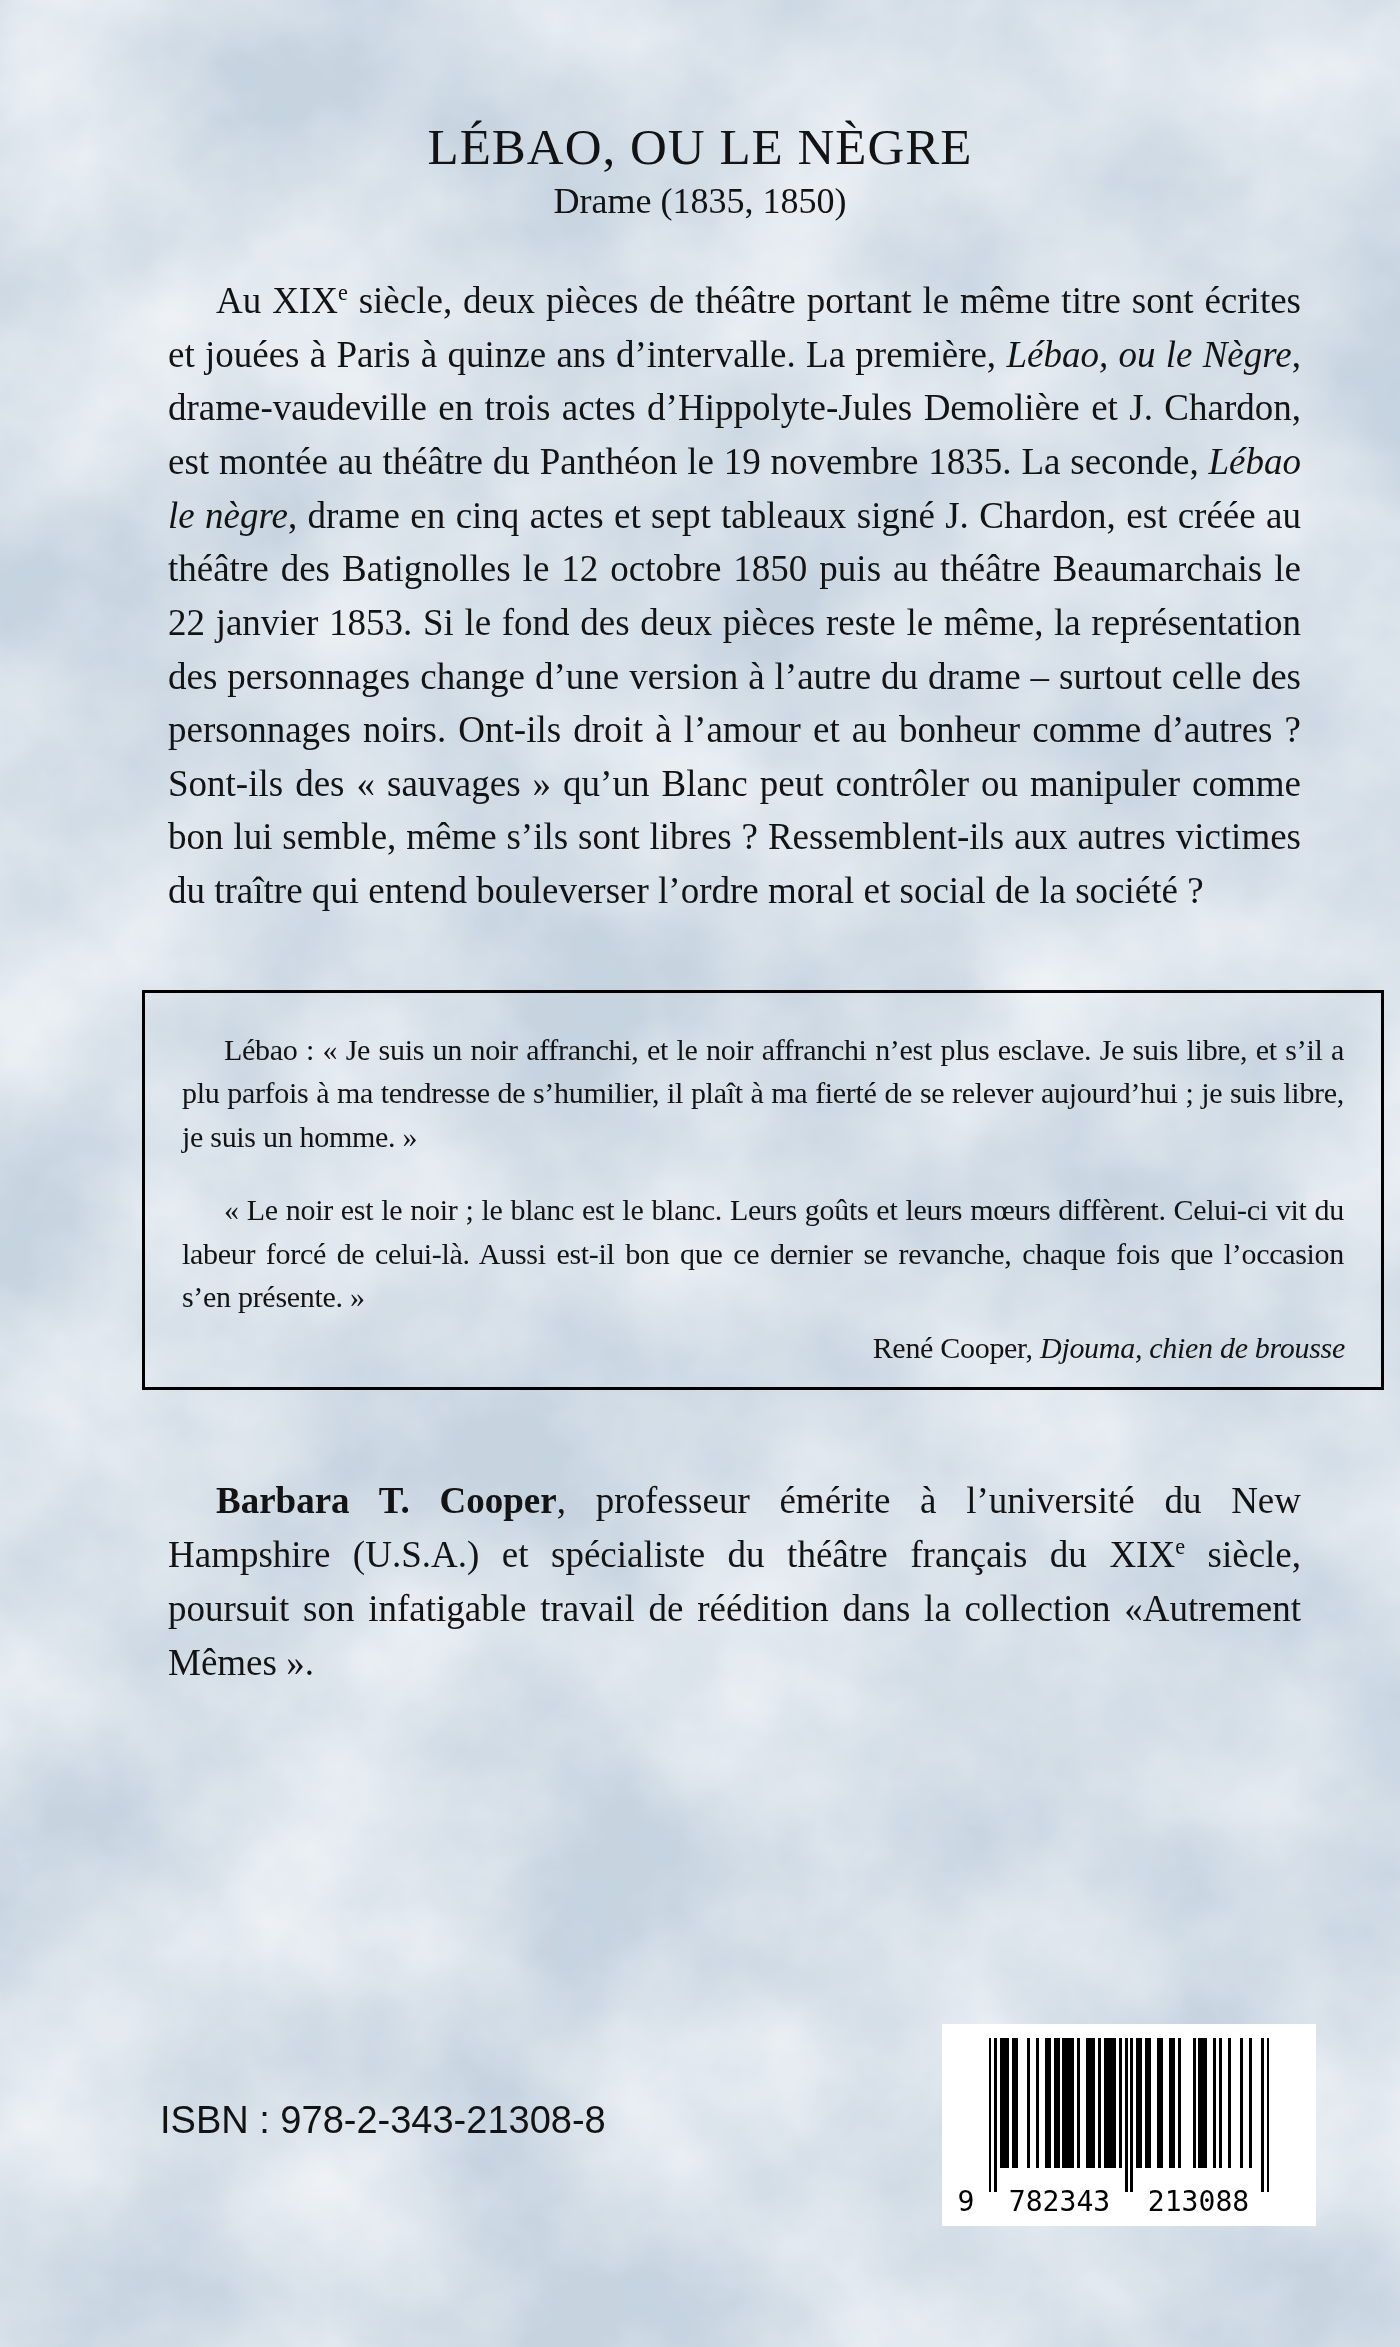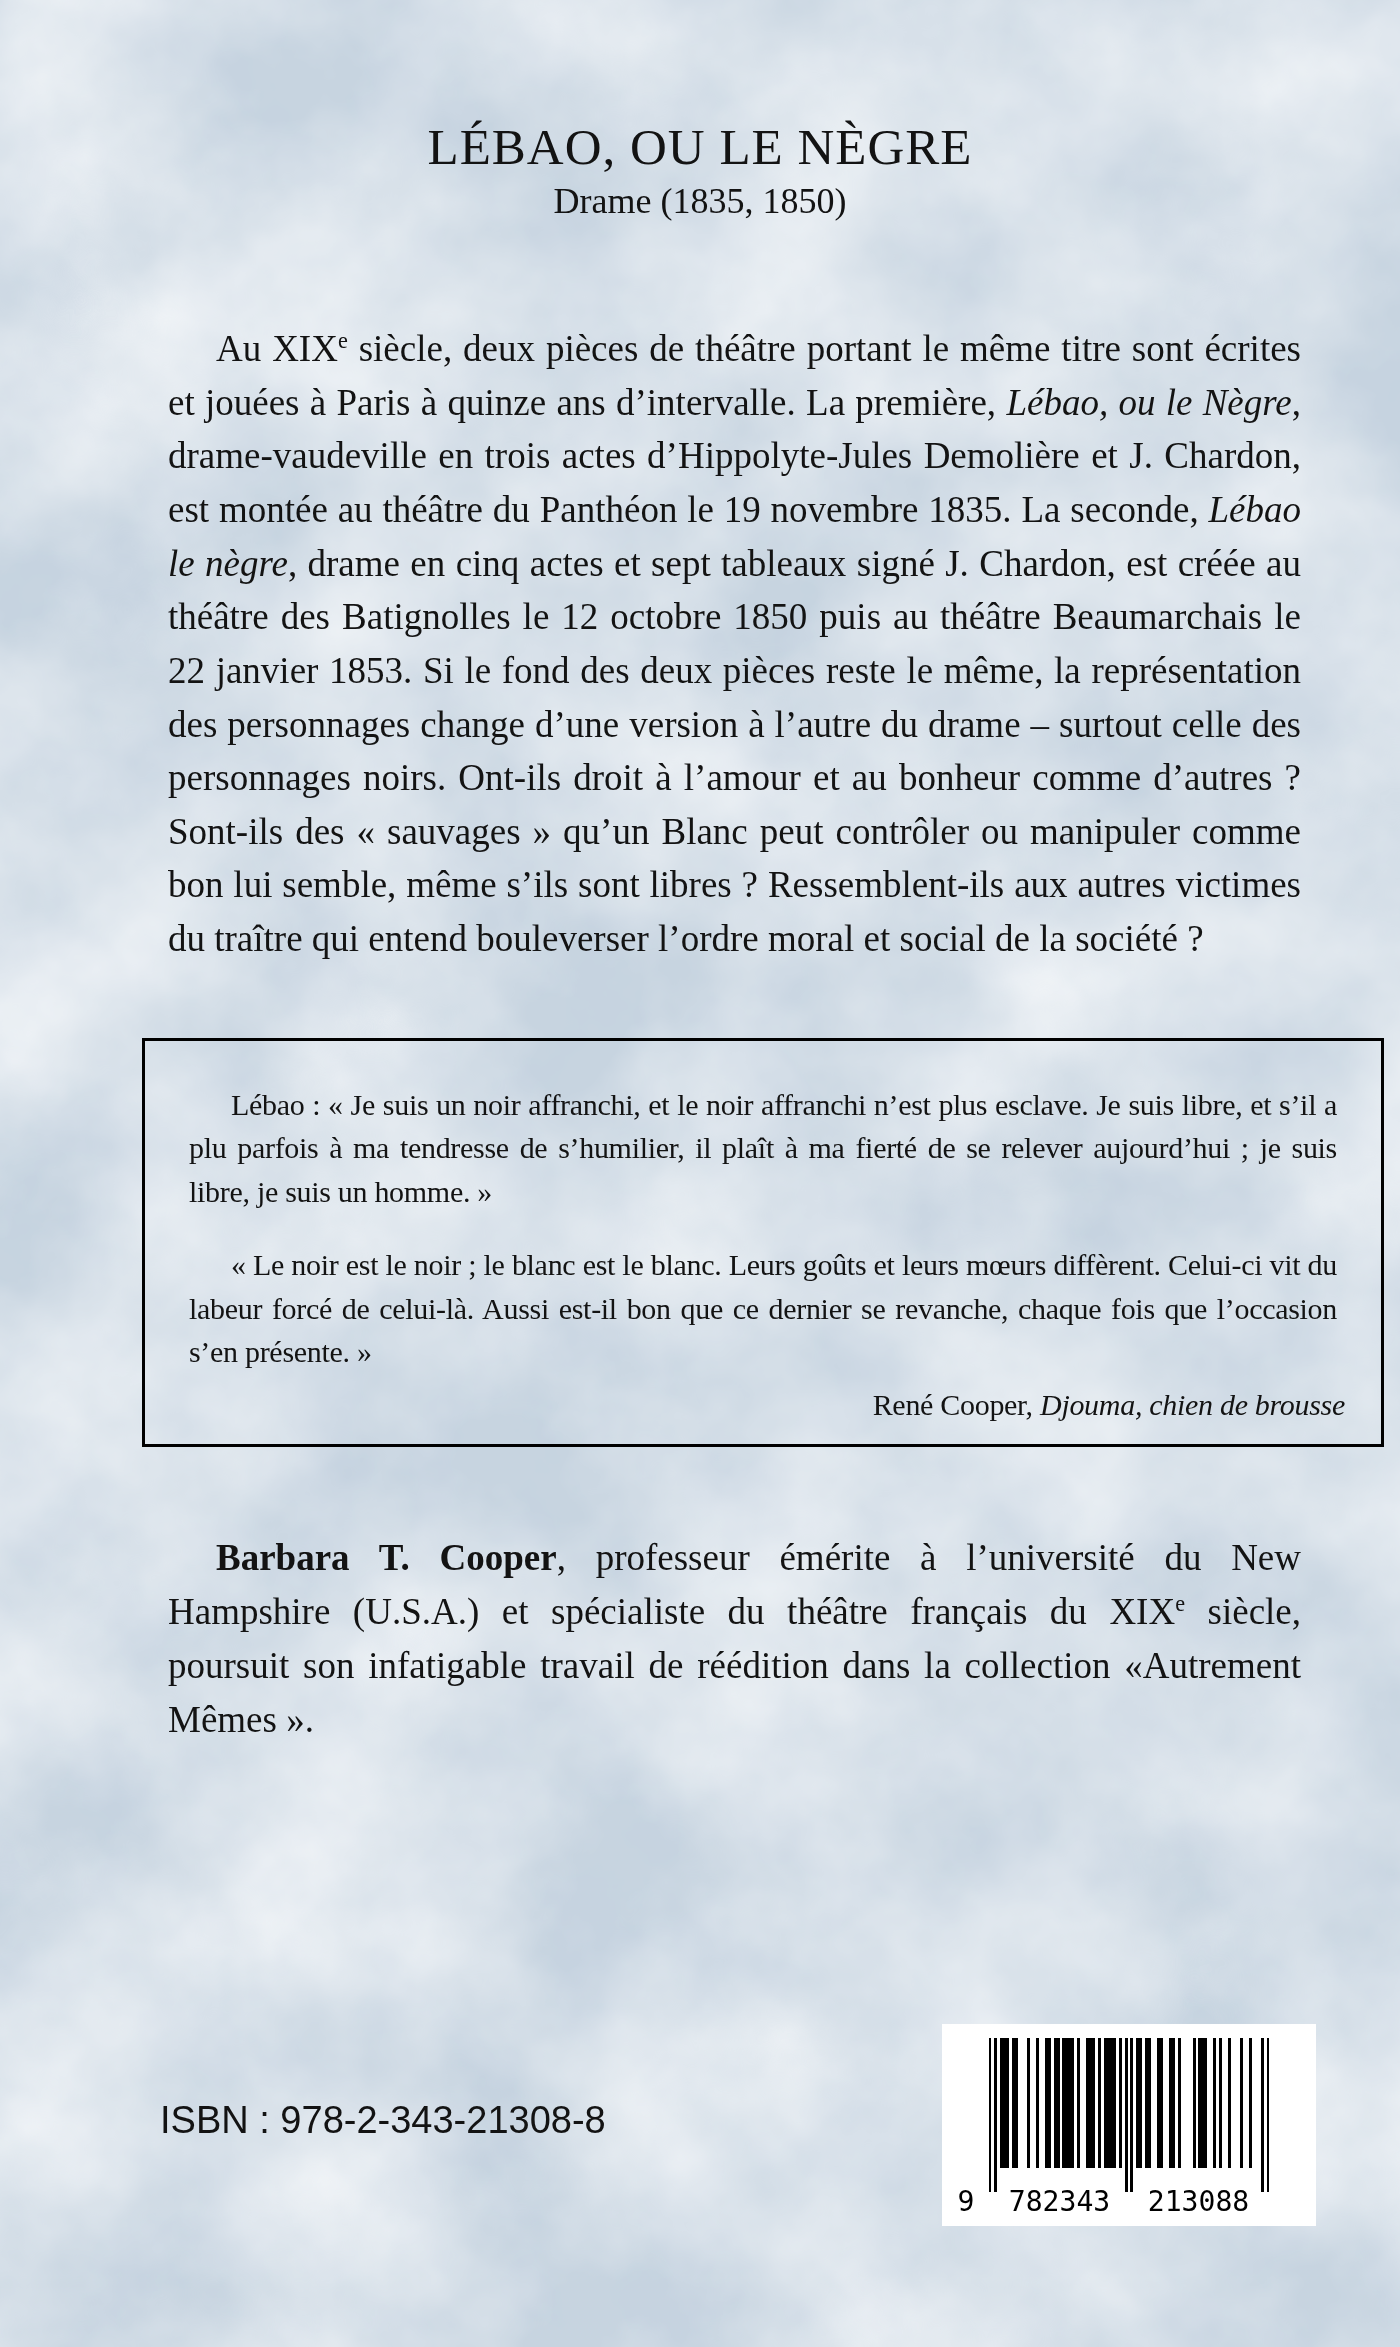--- a/index.html
+++ b/index.html
@@ -21,36 +21,36 @@
     pointer-events: none;
   }
   .content { position: relative; width: 1400px; height: 2347px; }
 
   .header { text-align: center; padding-top: 118px; }
   .title   { font-size: 51px; letter-spacing: 1px; line-height: 1.15; }
   .subtitle{ font-size: 36px; margin-top: 4px; line-height: 1.15; }
 
   .synopsis {
     width: 1133px;
-    margin: 100px 0 0 168px;
+    margin: 52px 0 0 168px;
     font-size: 37px;
     line-height: 1.45;
     text-align: justify;
     text-indent: 48px;
   }
 
   .quote-box {
     width: 1176px;
     margin: 72px 0 0 142px;
     border: 3px solid #000;
     padding: 28px 30px 22px 30px;
     background: transparent;
   }
   .quote-p {
-    margin: 14px;
+    margin: 7px;
     font-size: 30px;
     line-height: 1.45;
     letter-spacing: -0.3px;
     text-align: justify;
     text-indent: 42px;
   }
   .quote-p + .quote-p { margin-top: 30px; }
   .attribution {
     margin: 12px 6px 0 0;
     font-size: 30px;

